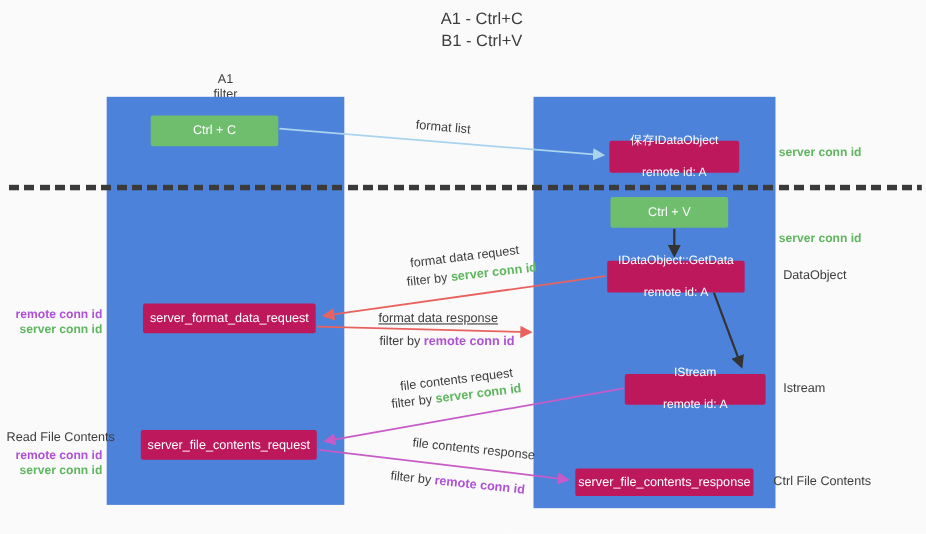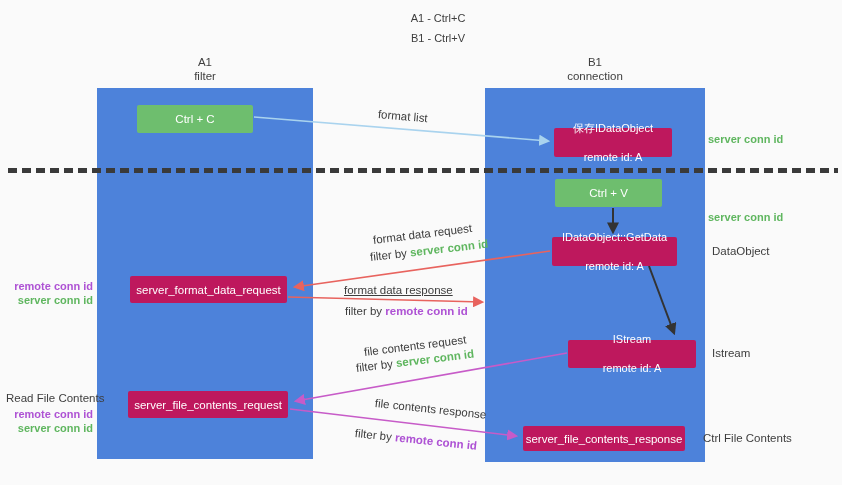--- a/index.html
+++ b/index.html
@@ -1,20 +1,20 @@
 <!DOCTYPE html>
 <html><head>
 <meta charset="utf-8">
 <style>
   html,body{margin:0;padding:0;}
   body{font-family:"Liberation Sans", sans-serif; background:#fff;}
   .stage{position:relative; width:842px; height:485px; background:#fafafa; overflow:hidden;}
   .title{position:absolute; left:338px; top:8px; width:200px; text-align:center;
-         font-size:11px; color:#3d3d3d; line-height:20px;}
-  .col-header{position:absolute; text-align:center; font-size:11.5px; color:#3f3f3f; line-height:14px;}
+         font-size:15px; color:#3d3d3d; line-height:20px;}
+  .col-header{position:absolute; text-align:center; font-size:11.5px; color:#3f3f3f; line-height:14px;margin-top:10px;}
   .col-header.left{left:155px; top:55px; width:100px;}
   .col-header.right{left:545px; top:55px; width:100px;}
   .column{position:absolute; background:#4d82da;}
   .column.left{left:97px; top:88px; width:216px; height:371px;}
   .column.right{left:485px; top:88px; width:220px; height:374px;}
   .dotted-line{position:absolute; left:8px; top:168px; width:830px; height:5px;
      background:repeating-linear-gradient(90deg,#3a3a3a 0 9px,transparent 9px 14px);}
   .box{position:absolute; display:flex; align-items:center; justify-content:center;
        color:#fff; font-size:11.5px; text-align:right; border-radius:2px; white-space:nowrap;}
   .box.green{background:#6ebe6e;}
@@ -36,24 +36,20 @@
 <div class="stage">
 
   <div class="title">
     <div>A1 - Ctrl+C</div>
     <div>B1 - Ctrl+V</div>
   </div>
 
   <div class="col-header left">
     <div>A1</div>
     <div>filter</div>
-  </div>
-  <div class="col-header right">
-    <div>B1</div>
-    <div>connection</div>
   </div>
 
   <div class="column left"></div>
   <div class="column right"></div>
 
   <div class="dotted-line"></div>
 
   <svg class="arrows" width="842" height="485">
     <defs>
       <marker id="m-blue" viewBox="0 0 10 10" refX="8" refY="5" markerWidth="7" markerHeight="7" orient="auto">

